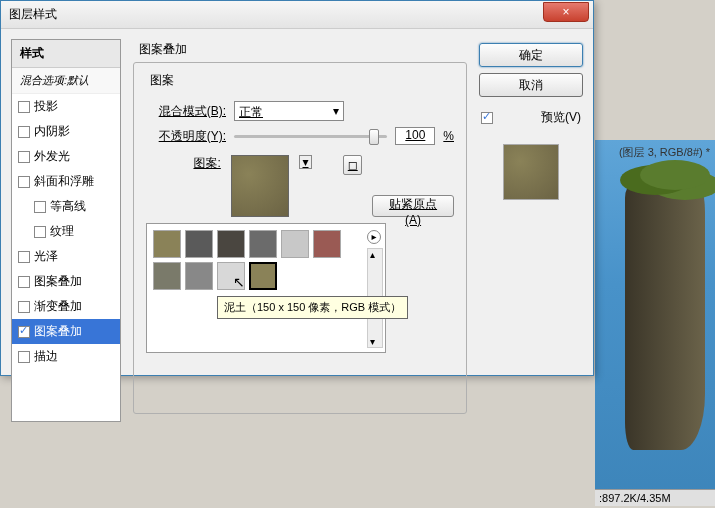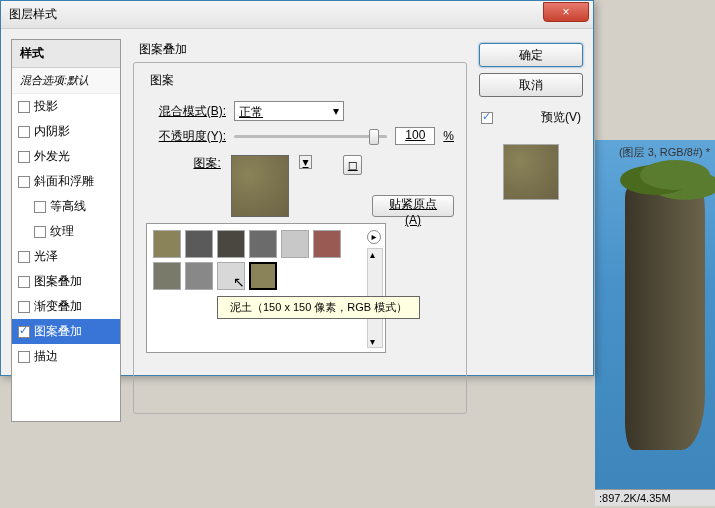--- a/index.html
+++ b/index.html
@@ -50,21 +50,21 @@
 
 .pattern-picker { margin-top: 6px; border: 1px solid #999; background: #fff; padding: 6px 22px 6px 6px; position: relative; width: 240px; height: 130px; }
 .picker-arrow { position: absolute; right: 4px; top: 6px; width: 14px; height: 14px; border: 1px solid #888; border-radius: 50%; text-align: center; line-height: 12px; font-size: 10px; }
 .picker-scroll { position: absolute; right: 2px; top: 24px; bottom: 4px; width: 16px; background: #eee; border: 1px solid #ccc; }
 .picker-scroll::before { content: "▴"; position: absolute; top: 0; left: 2px; font-size: 10px; }
 .picker-scroll::after { content: "▾"; position: absolute; bottom: 0; left: 2px; font-size: 10px; }
 .thumbs { display: flex; flex-wrap: wrap; gap: 4px; }
 .thumb { width: 28px; height: 28px; border: 1px solid #aaa; }
 .thumb.hover { border: 2px solid #000; width: 28px; height: 28px; }
 
-.tooltip { position: absolute; background: #ffffe1; border: 1px solid #666; padding: 3px 12px; font-size: 11px; white-space: nowrap; }
+.tooltip { position: absolute; background: #ffffe1; border: 1px solid #666; padding: 3px 6px; font-size: 11px; white-space: nowrap; }
 .cursor { position: absolute; font-size: 14px; pointer-events: none; }
 
 .rightcol { width: 104px; display: flex; flex-direction: column; gap: 6px; margin-top: 4px; }
 .rbtn { height: 24px; border: 1px solid #707070; background: linear-gradient(180deg,#fdfdfd,#e3e3e3); border-radius: 3px; cursor: pointer; }
 .rbtn.default { border: 1px solid #3c7fb1; box-shadow: 0 0 2px #3c7fb1; }
 .preview-chk { display: flex; align-items: center; justify-content: space-between; gap: 8px; margin: 6px 2px; }
 .preview-box { width: 56px; height: 56px; border: 1px solid #aaa; align-self: center; margin-top: 6px; background: radial-gradient(circle at 30% 30%, #8a8258, #6b6344); }
 </style>
 </head>
 <body>

